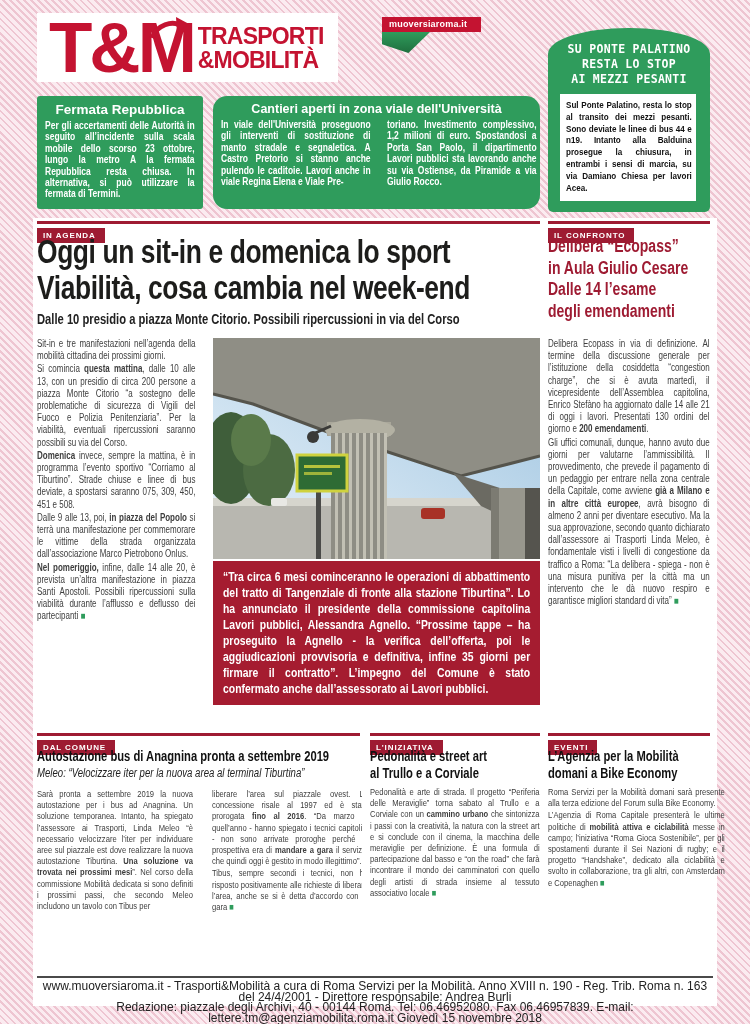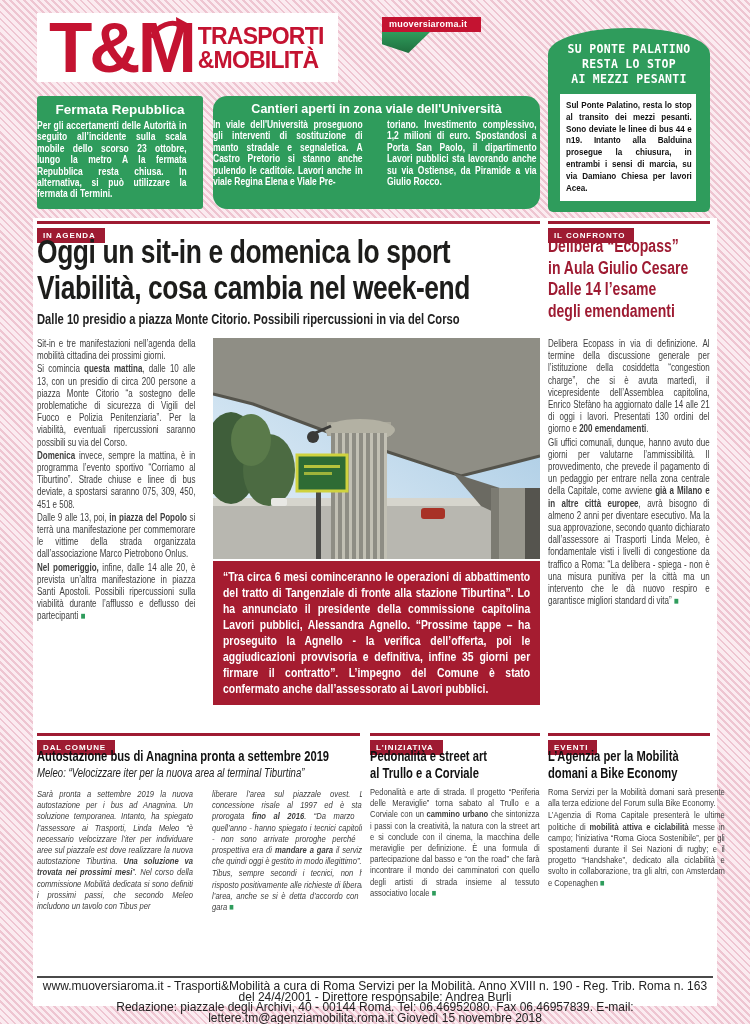--- a/index.html
+++ b/index.html
@@ -15,21 +15,21 @@
   .logo-box{left:37px;top:13px;width:301px;height:69px;background:#fff;display:flex;align-items:center;}
   .tm{font-size:71px;font-weight:bold;color:#c41331;letter-spacing:-3px;margin-left:12px;line-height:64px;}
   .logo-arrow{position:absolute;left:112px;top:3px;}
   .logo-words{margin-left:4px;color:#c41331;font-weight:bold;font-size:23px;line-height:24px;letter-spacing:-0.8px;white-space:pre-line;}
   .ribbon{left:382px;top:17px;width:99px;height:15px;background:#c41331;color:#fff;
     font-size:9px;font-weight:bold;line-height:15px;padding-left:7px;box-sizing:border-box;letter-spacing:0.2px;}
   .fold{left:382px;top:32px;width:48px;height:21px;background:linear-gradient(#2f9c5c,#1f6f3e);
     clip-path:polygon(0 0,100% 0,55% 100%,0 58%);}
 
   
-  .greenbox{background:#2f9c5c;border-radius:3px;box-sizing:border-box;padding:5px 0;}
+  .greenbox{background:#2f9c5c;border-radius:3px;box-sizing:border-box;padding:5px 8px;}
   .gb-title{color:#fff;font-weight:bold;text-align:center;margin:1px 0 3px;}
   .rich{text-align:justify;transform-origin:0 0;}
   .rich b{font-weight:bold;}
   .gb-body{width:176px;transform:scaleX(.85);font-size:10px;font-weight:bold;line-height:11.4px;color:#fff;}
   #gb1{left:37px;top:96px;width:166px;height:113px;}
   #gb1 .gb-title{font-size:13.5px;}
   #gb2{left:213px;top:96px;width:327px;height:113px;border-radius:14px;}
   #gb2 .gb-title{font-size:12.5px;}
   .gb-cols{display:flex;gap:10px;}
   .gb-cols>div{width:50%;overflow:visible;}
@@ -73,21 +73,21 @@
     font-size:17.5px;line-height:21.5px;font-weight:bold;color:#9e1b32;white-space:pre-line;}
   #confronto-col{left:548px;top:338px;width:202px;}
 
   
   .sec-title{transform:scaleX(.8);transform-origin:0 0;font-size:14px;line-height:17px;
     font-weight:bold;color:#111;white-space:pre-line;}
   #comune-title{left:37px;top:748px;width:404px;}
   #comune-sub{left:37px;top:766px;width:404px;transform:scaleX(.8);transform-origin:0 0;
     font-size:12px;font-style:italic;color:#222;}
   #comune-cols{left:37px;top:788px;width:325px;height:188px;display:flex;gap:12px;overflow:hidden;}
-  #comune-cols>div{width:50%;font-style:italic;}
+  #comune-cols>div{width:50%;}
   #comune-cols .body-col-sm{width:195px;}
   #iniziativa-title{left:370px;top:748px;width:212px;}
   #iniziativa-body{left:370px;top:786px;width:212px;}
   #eventi-title{left:548px;top:748px;width:221px;}
   #eventi-body{left:548px;top:786px;width:221px;}
 
   
   .footer-rule{left:37px;top:976px;width:676px;border-top:2px solid #4a4a4a;}
   .footer-text{left:37px;top:981px;width:676px;text-align:center;font-size:12px;line-height:10.5px;color:#222;}
 </style>

